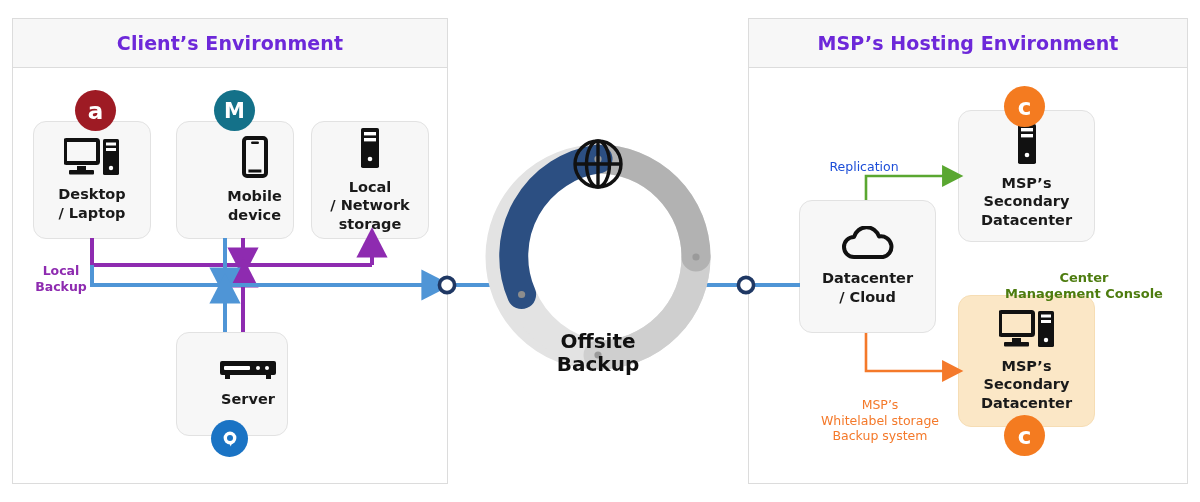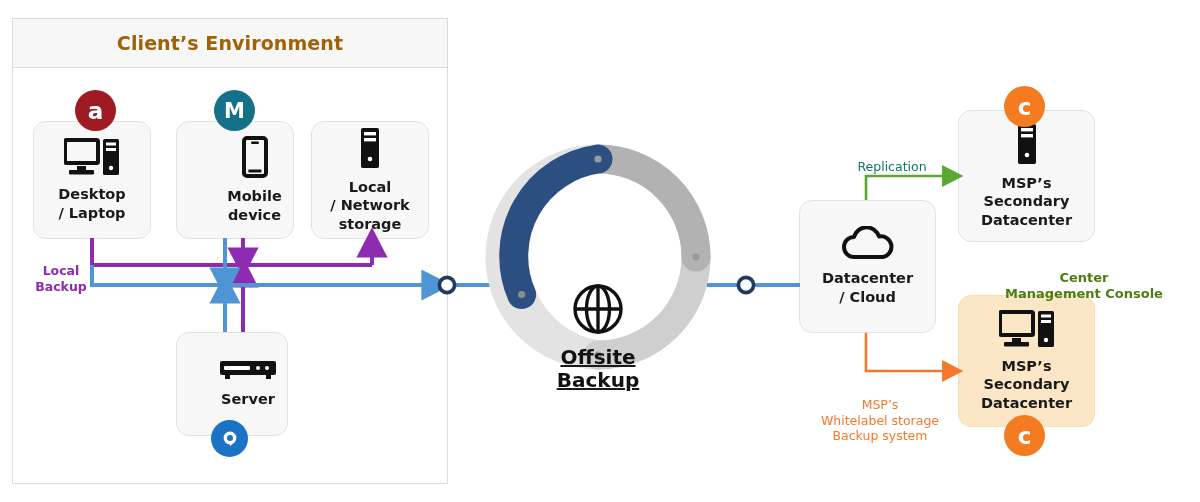--- a/index.html
+++ b/index.html
@@ -31,21 +31,21 @@
     background:#f7f7f7;
     border-bottom:1px solid #dcdcdc;
     display:flex;
     align-items:center;
     justify-content:center;
     box-sizing:border-box;
   }
   .panel-title{
     font-size:19px;
     font-weight:bold;
-    color:#a16207;
+    color:#6d28d9;
     letter-spacing:.1px;
   }
 
   
   .node{
     position:absolute;
     background:#f7f7f7;
     border:1px solid #e2e2e2;
     border-radius:13px;
     box-sizing:border-box;
@@ -105,27 +105,26 @@
 
   
   #donut-wrap{
     position:absolute;
     left:478px;top:137px;
     width:240px;height:240px;
     z-index:3;
   }
   .donut-center{
     position:absolute;
-    left:0;top:16px;
+    left:0;top:0;
     width:240px;height:240px;
     display:flex;
     flex-direction:column;
     align-items:center;
-    justify-content:flex-end;
-    text-decoration:underline;
+    justify-content:space-between;
   }
   .donut-title{
     font-size:20px;
     font-weight:bold;
     line-height:1.18;
     text-align:center;
     color:#111111;
     white-space:pre-line;
     margin-top:10px;
   }
@@ -289,20 +288,25 @@
           <line x1="27" y1="4" x2="27" y2="50" stroke="#111" stroke-width="3.4"></line>
           <line x1="4" y1="27" x2="50" y2="27" stroke="#111" stroke-width="3.4"></line>
           <ellipse cx="27" cy="27" rx="11.5" ry="23" fill="none" stroke="#111" stroke-width="3.4"></ellipse>
         </svg>
       </span>
       <span class="donut-title">Offsite
 Backup</span>
     </div>
   </div>
 
+  <div class="panel" style="left:748px;top:18px;width:440px;height:466px;">
+    <div class="panel-header">
+      <span class="panel-title">MSP’s Hosting Environment</span>
+    </div>
+  </div>
 
   <div class="node" style="left:799px;top:200px;width:137px;height:133px;">
     <span class="node-icon">
       <svg width="54" height="34" viewBox="0 0 54 34" xmlns="http://www.w3.org/2000/svg">
         <path d="M13,31 A10,10 0 0 1 13,11 A13,13 0 0 1 38,10.5 A9.5,9.5 0 0 1 42,31 Z" fill="none" stroke="#111" stroke-width="4" stroke-linejoin="round"></path>
       </svg>
     </span>
     <span class="node-label">Datacenter
 / Cloud</span>
   </div>
@@ -335,21 +339,21 @@
         <circle cx="47" cy="30" r="2.2" fill="#fff"></circle>
       </svg>
     </span>
     <span class="node-label">MSP’s Secondary
 Datacenter</span>
   </div>
   <div class="badge" style="left:1004px;top:415px;width:41px;height:41px;background:#f47b20;font-size:23px;">
     <span>c</span>
   </div>
 
-  <div class="flabel" style="left:844px;top:144px;width:96px;text-align:center;color:#0f766e;">
+  <div class="flabel" style="left:816px;top:144px;width:96px;text-align:center;color:#1d4ed8;">
     <span>Replication</span>
   </div>
 
   <div class="flabel" style="left:805px;top:382px;width:150px;text-align:center;color:#f4792a;">
     <span>MSP’s
 Whitelabel storage
 Backup system</span>
   </div>
 
   <div class="flabel" style="left:1004px;top:254px;width:160px;text-align:center;color:#4d7c0f;font-size:13px;font-weight:bold;">

